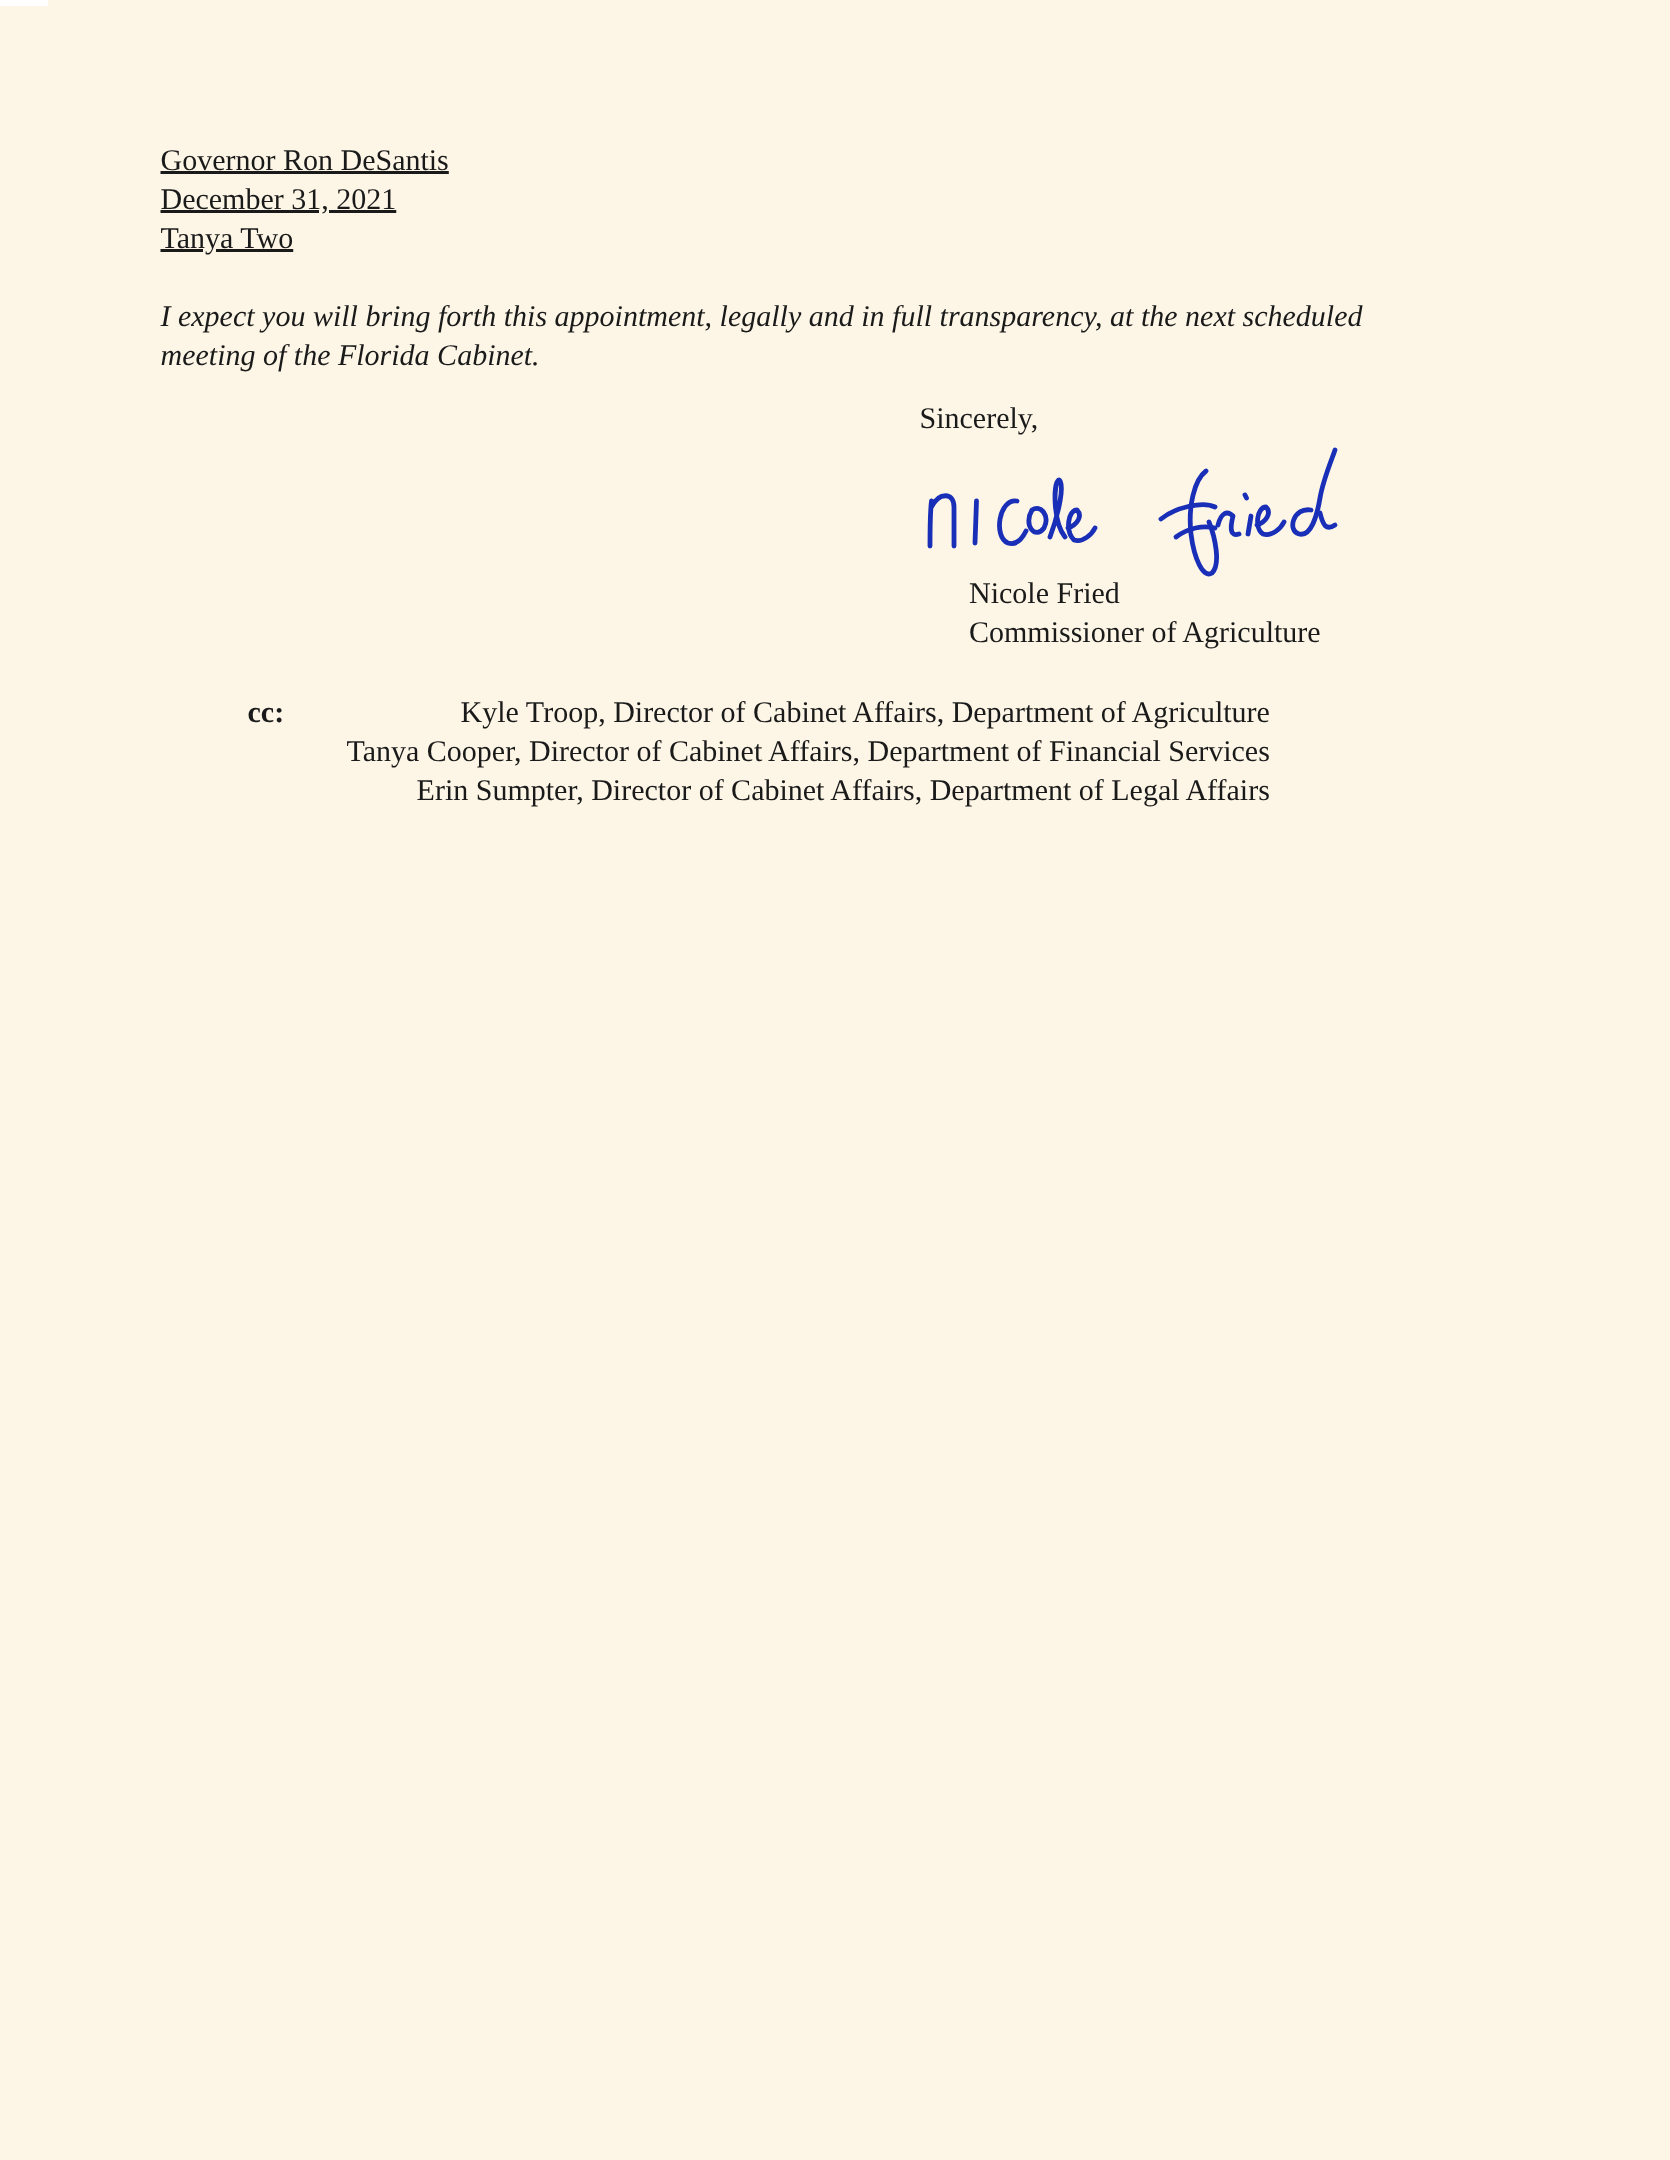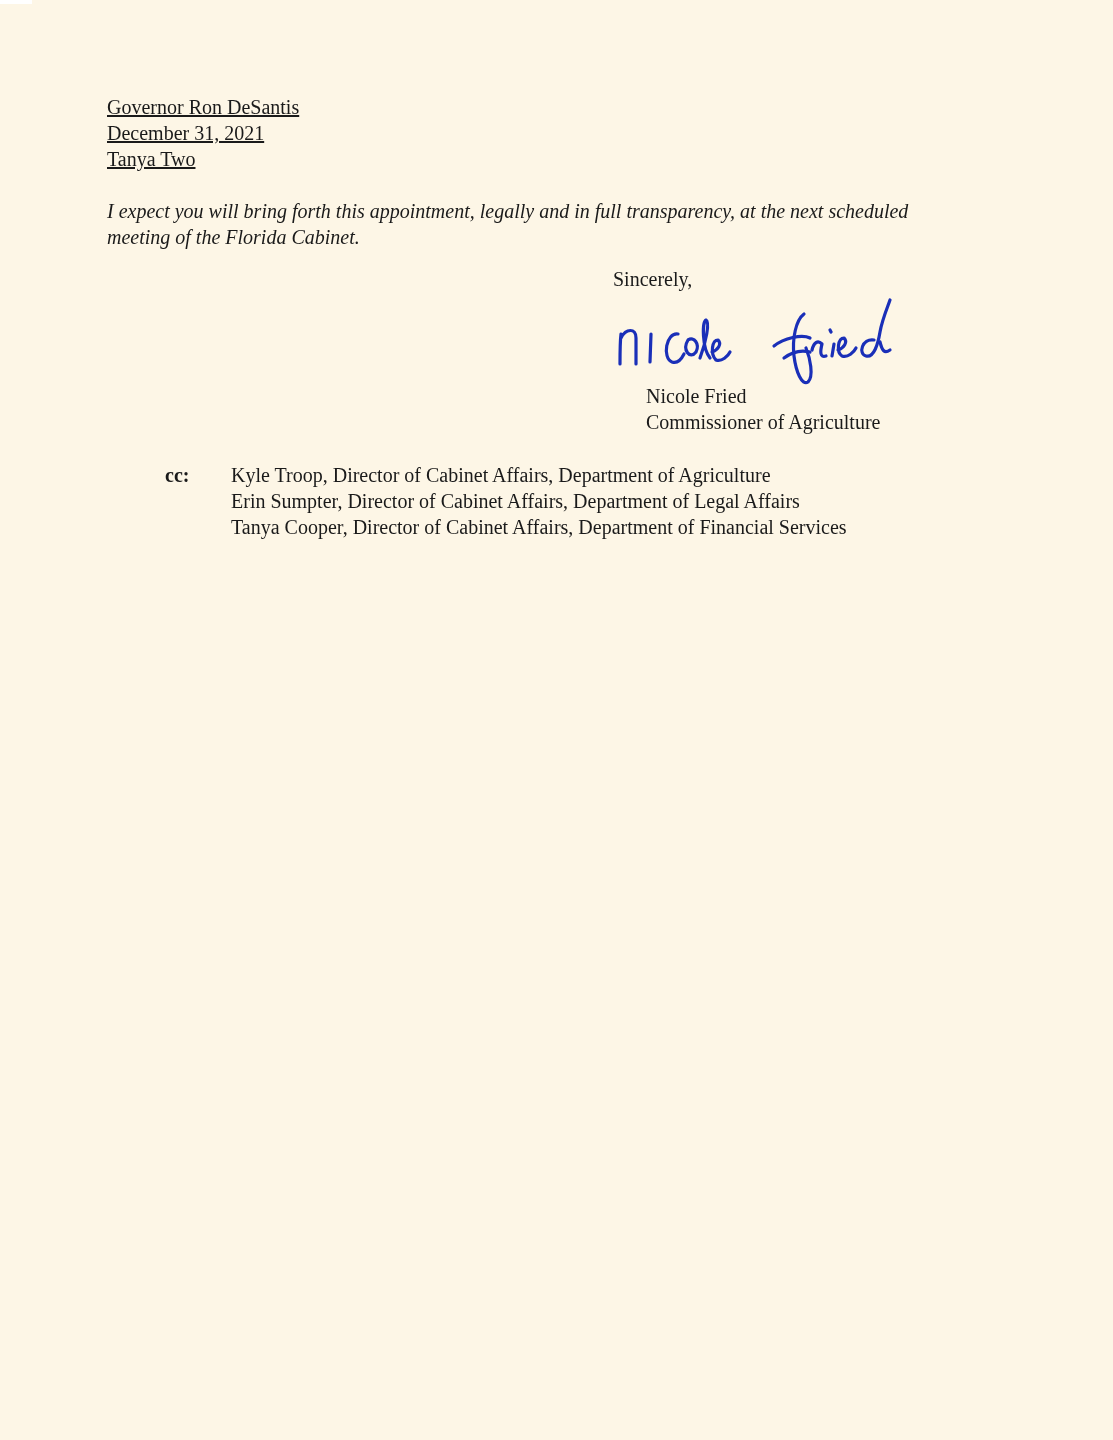--- a/index.html
+++ b/index.html
@@ -59,21 +59,21 @@
       position: absolute;
       left: 165px;
       top: 462px;
       font-weight: bold;
     }
     .cc-list {
       position: absolute;
       left: 231px;
       top: 462px;
     }
-    .cc-list div { white-space: nowrap; }
+    .cc-list div { white-space: nowrap; text-align: right; }
   </style>
 </head>
 <body>
 
 <div class="corner-patch"></div>
 
 <div class="header-block">
   <div>Governor Ron DeSantis</div>
   <div>December 31, 2021</div>
   <div>Tanya Two</div>
@@ -116,15 +116,15 @@
 </svg>
 
 <div class="signer">
   <div>Nicole Fried</div>
   <div>Commissioner of Agriculture</div>
 </div>
 
 <div class="cc-label">cc:</div>
 <div class="cc-list">
   <div>Kyle Troop, Director of Cabinet Affairs, Department of Agriculture</div>
+  <div>Tanya Cooper, Director of Cabinet Affairs, Department of Financial Services</div>
   <div>Erin Sumpter, Director of Cabinet Affairs, Department of Legal Affairs</div>
-  <div>Tanya Cooper, Director of Cabinet Affairs, Department of Financial Services</div>
 </div>
 
 </body></html>

